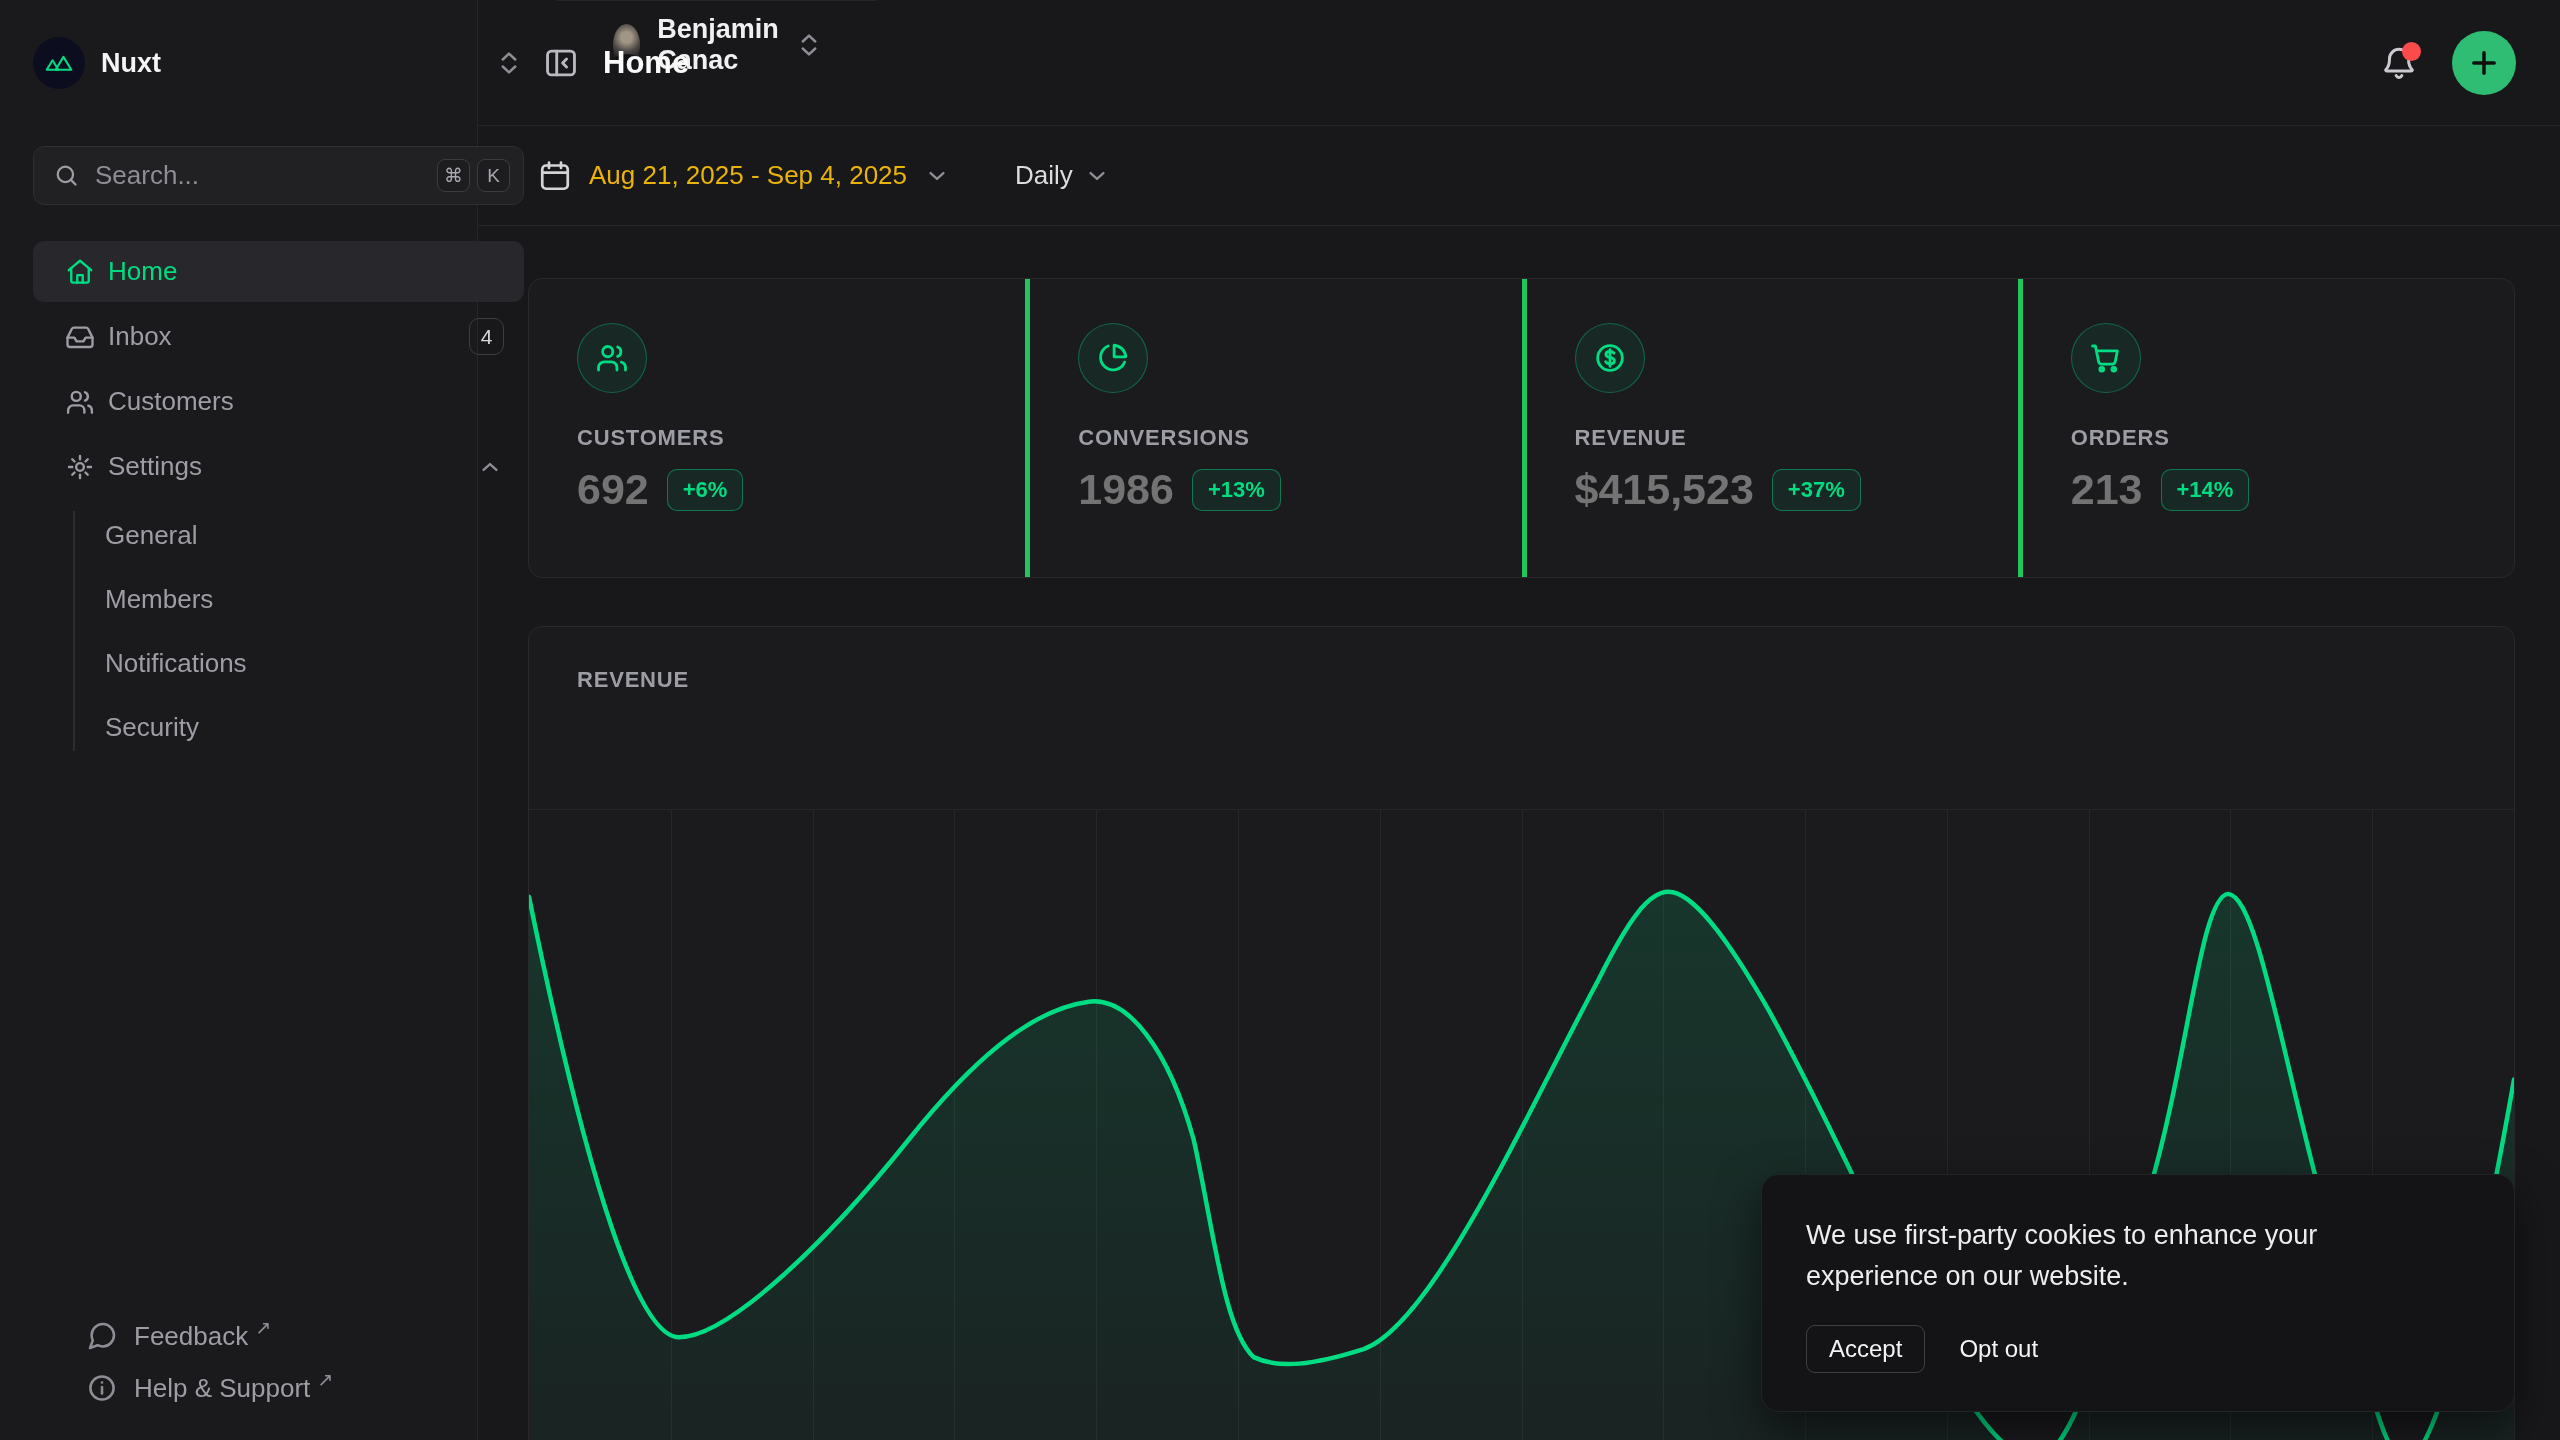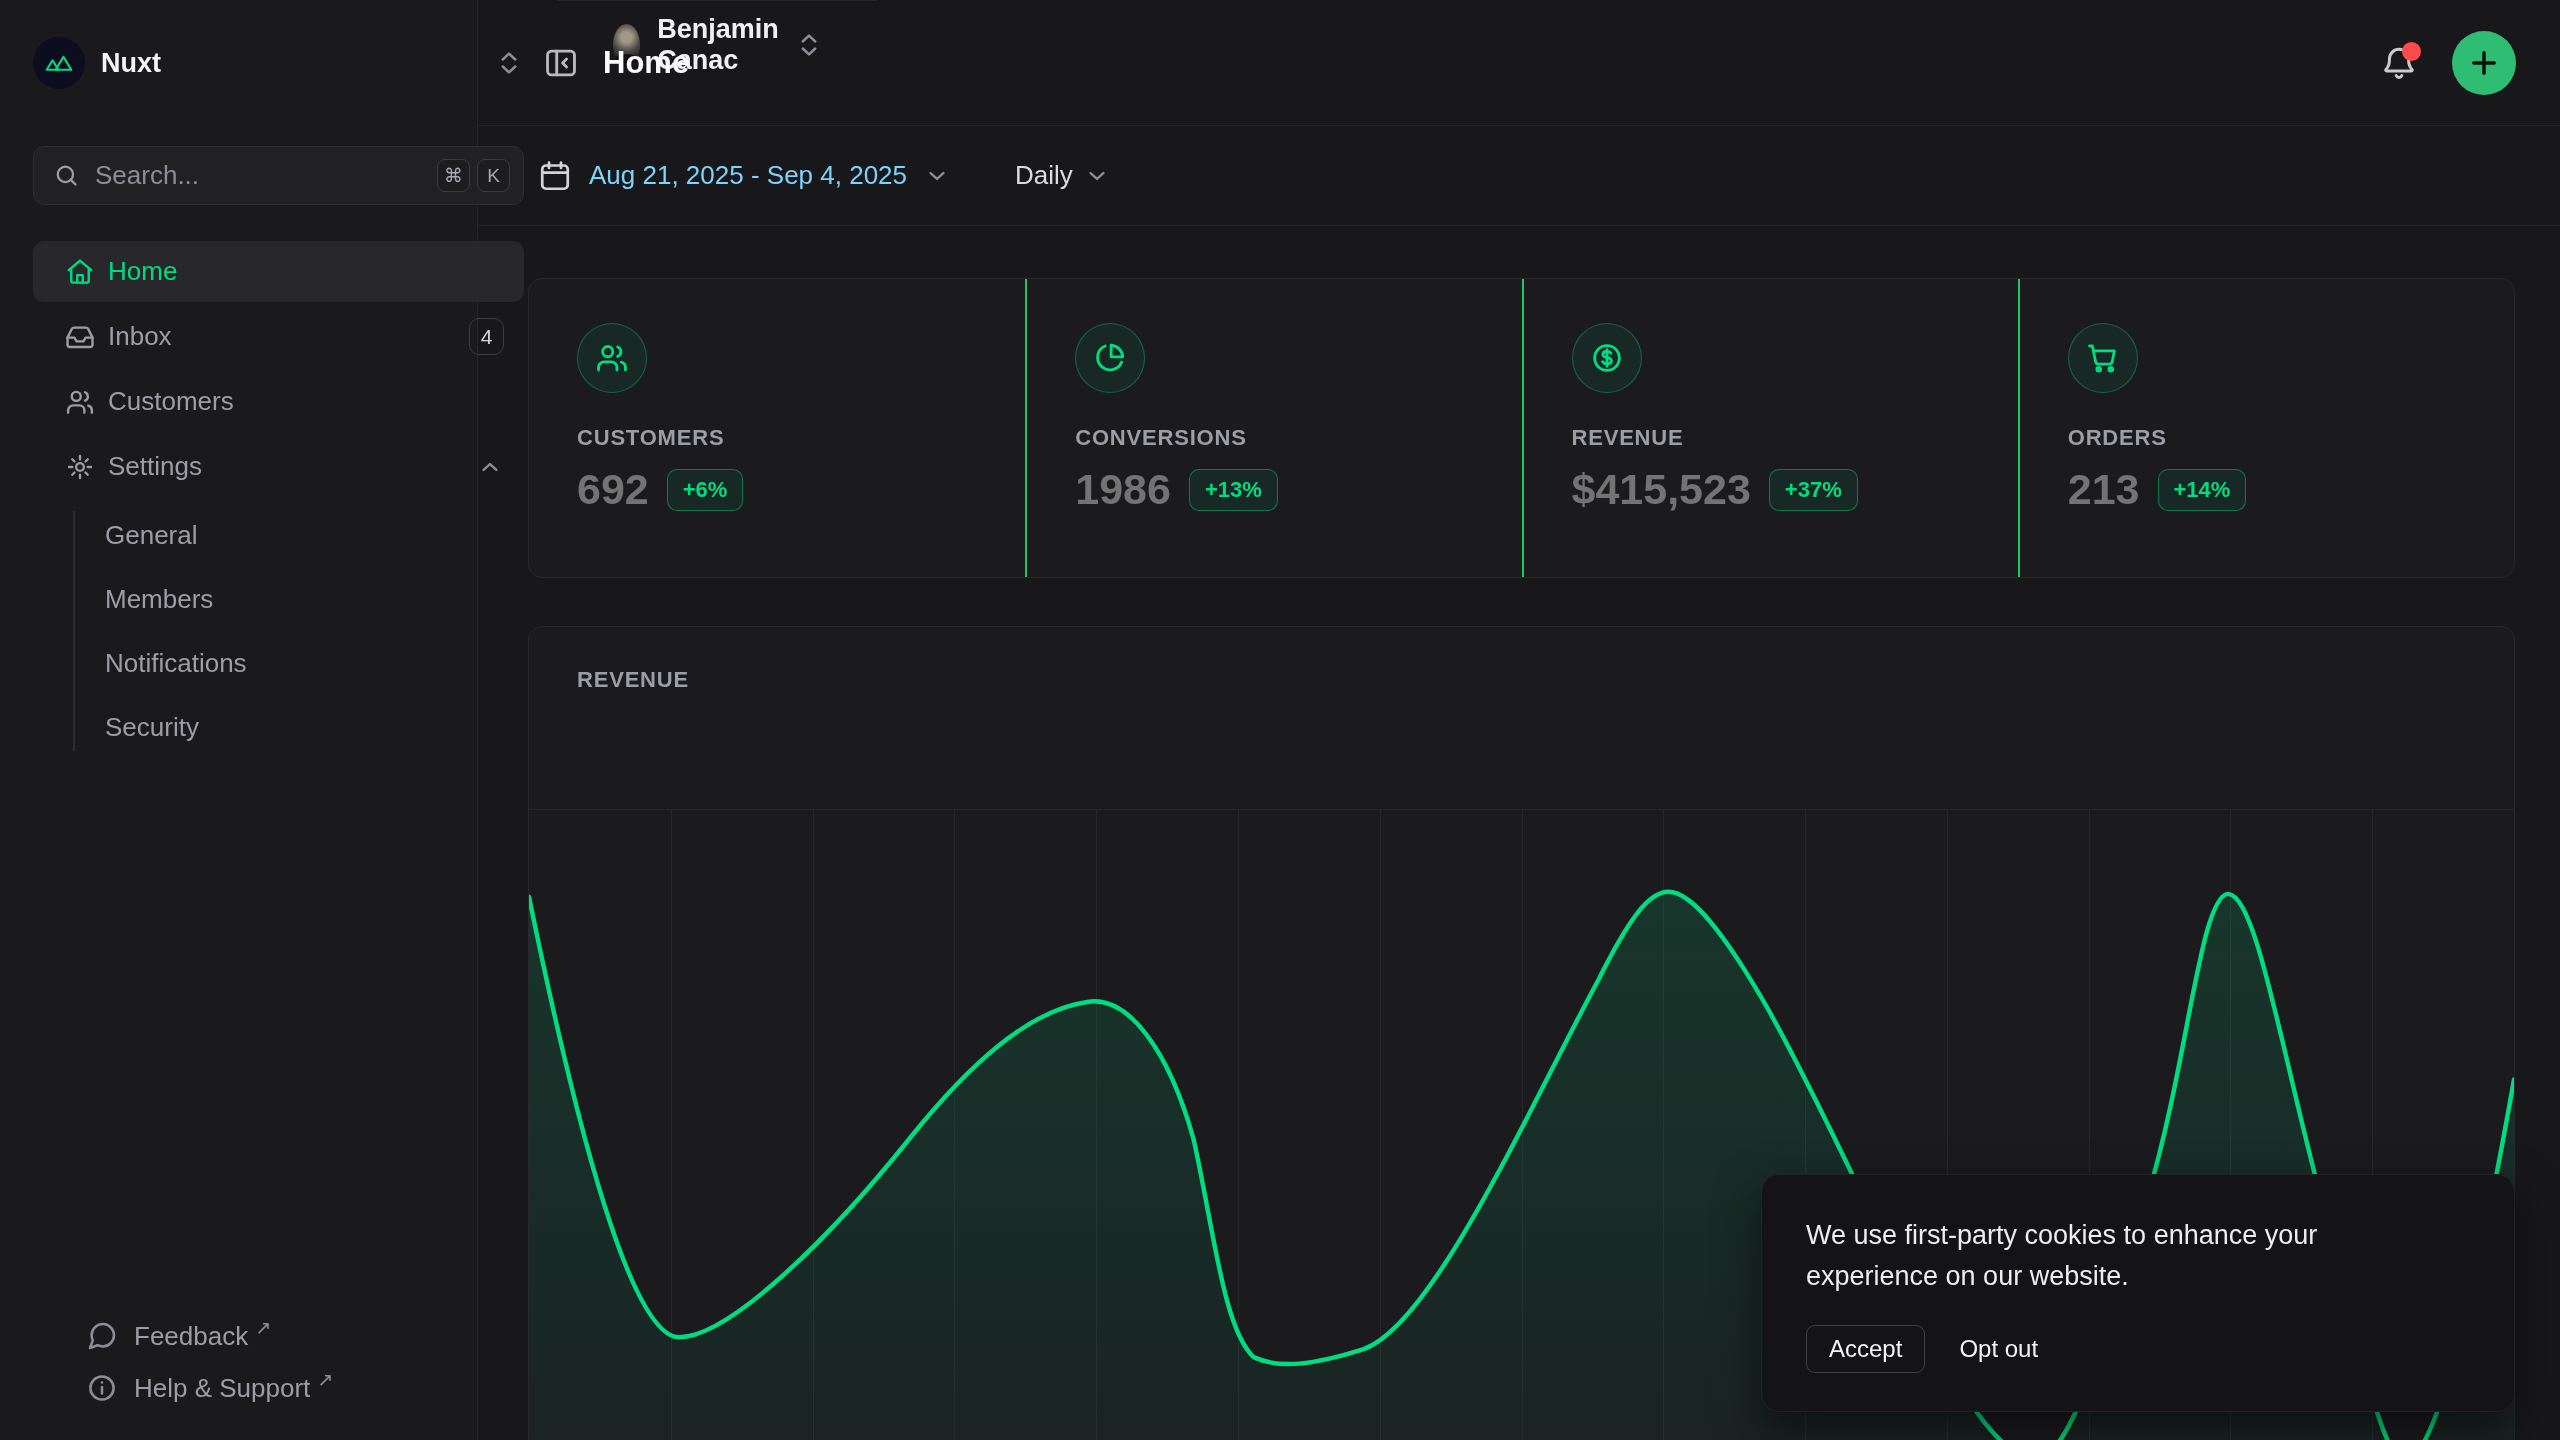--- a/index.html
+++ b/index.html
@@ -90,33 +90,33 @@
   .collapse-btn { width:48px; height:48px; display:flex; align-items:center; justify-content:center; color:#b9b9c0; cursor:pointer; border-radius:9px; }
   .page-title { font-size:31px; font-weight:700; color:#fafafa; margin-left:18px; }
   .topbar-right { margin-left:auto; display:flex; align-items:center; gap:30px; }
   .bell-wrap { position:relative; width:46px; height:46px; display:flex; align-items:center; justify-content:center; color:#c9c9cf; cursor:pointer; }
   .bell-wrap .ic { width:40px; height:40px; }
   .bell-dot { position:absolute; top:2px; right:1px; width:19px; height:19px; border-radius:50%; background:#fb4b4b; }
   .add-btn { width:64px; height:64px; border-radius:50%; background:#2ebd73; display:flex; align-items:center; justify-content:center; cursor:pointer; }
   .add-btn svg { width:36px; height:36px; }
 
   .filterbar { height:100px; border-bottom:1px solid #26262a; display:flex; align-items:center; padding:0 44px 0 59px; gap:12px; }
-  .daterange { display:flex; align-items:center; gap:16px; color:#7dd3fc; font-size:26px; font-weight:500; cursor:pointer; }
+  .daterange { display:flex; align-items:center; gap:16px; color:#eab308; font-size:26px; font-weight:500; cursor:pointer; }
   .daterange .ic { width:36px; height:36px; color:#d4d4d8; }
   .dd-caret { color:#8d8d95; }
   .granularity { display:flex; align-items:center; gap:10px; margin-left:52px; color:#dcdce0; font-size:26px; font-weight:500; cursor:pointer; }
 
   .content { padding:52px 45px 0 50px; }
 
   .stats-card {
     border:1px solid #29292d; border-radius:14px; background:#1b1b1e;
     display:grid; grid-template-columns:repeat(4,1fr); height:300px; overflow:hidden;
   }
   .stat-cell { padding:44px 48px; display:flex; flex-direction:column; }
-  .stat-cell + .stat-cell { border-left:2px solid #22c55e; }
+  .stat-cell + .stat-cell { border-left:5px solid #22c55e; }
   .stat-icon {
     width:70px; height:70px; border-radius:50%;
     background:rgba(0,220,130,0.08); border:1.5px solid rgba(0,220,130,0.35);
     display:flex; align-items:center; justify-content:center; color:#00dc82;
   }
   .stat-icon .ic { width:34px; height:34px; }
   .stat-label { margin-top:32px; font-size:22px; letter-spacing:0.8px; color:#9d9da5; font-weight:600; }
   .stat-value-row { margin-top:14px; display:flex; align-items:center; gap:18px; }
   .stat-value { font-size:43px; font-weight:700; color:#737373; }
   .delta-badge {

